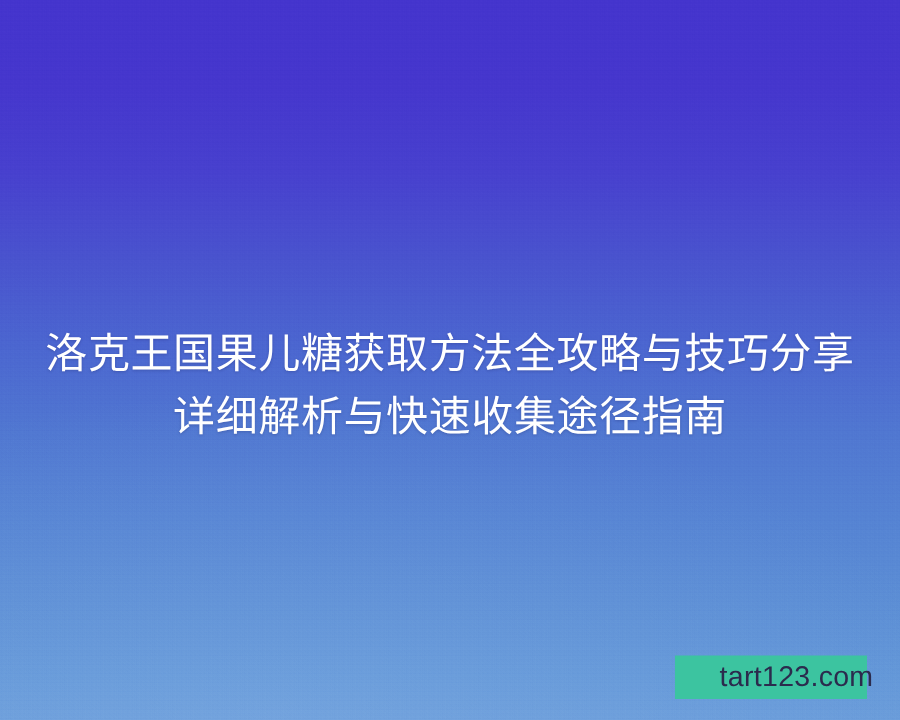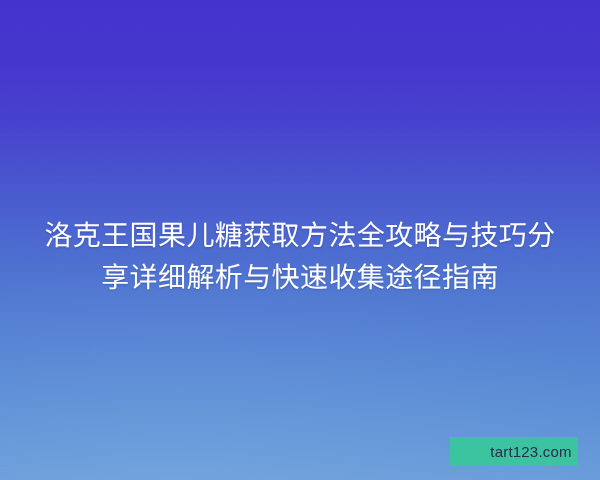--- a/index.html
+++ b/index.html
@@ -49,21 +49,21 @@
     inset: 0;
     pointer-events: none;
     background: radial-gradient(ellipse 120% 70% at 30% 100%, rgba(150,190,235,0.22) 0%, rgba(150,190,235,0.0) 65%);
   }
 
   .headline {
     position: absolute;
     left: 0;
     right: 0;
     top: 196px;
-    padding: 0 36px;
+    padding: 0 22px;
     box-sizing: border-box;
     text-align: center;
     color: #ffffff;
     font-size: 28px;
     line-height: 42px;
     letter-spacing: 0.4px;
     font-weight: 400;
     text-shadow: 0 1px 2px rgba(20,20,70,0.22);
     white-space: pre-line;
   }
@@ -75,21 +75,21 @@
     width: 128px;
     height: 29px;
     background: #3cc4a0;
     display: flex;
     align-items: center;
     justify-content: center;
   }
 
   .watermark-label {
     color: #2b2b4d;
-    font-size: 15px;
+    font-size: 19px;
     line-height: 1;
     letter-spacing: 0.2px;
     font-weight: 400;
     margin-left: 34px;
   }
 </style>
 </head>
 <body>
 
 <div class="canvas">

